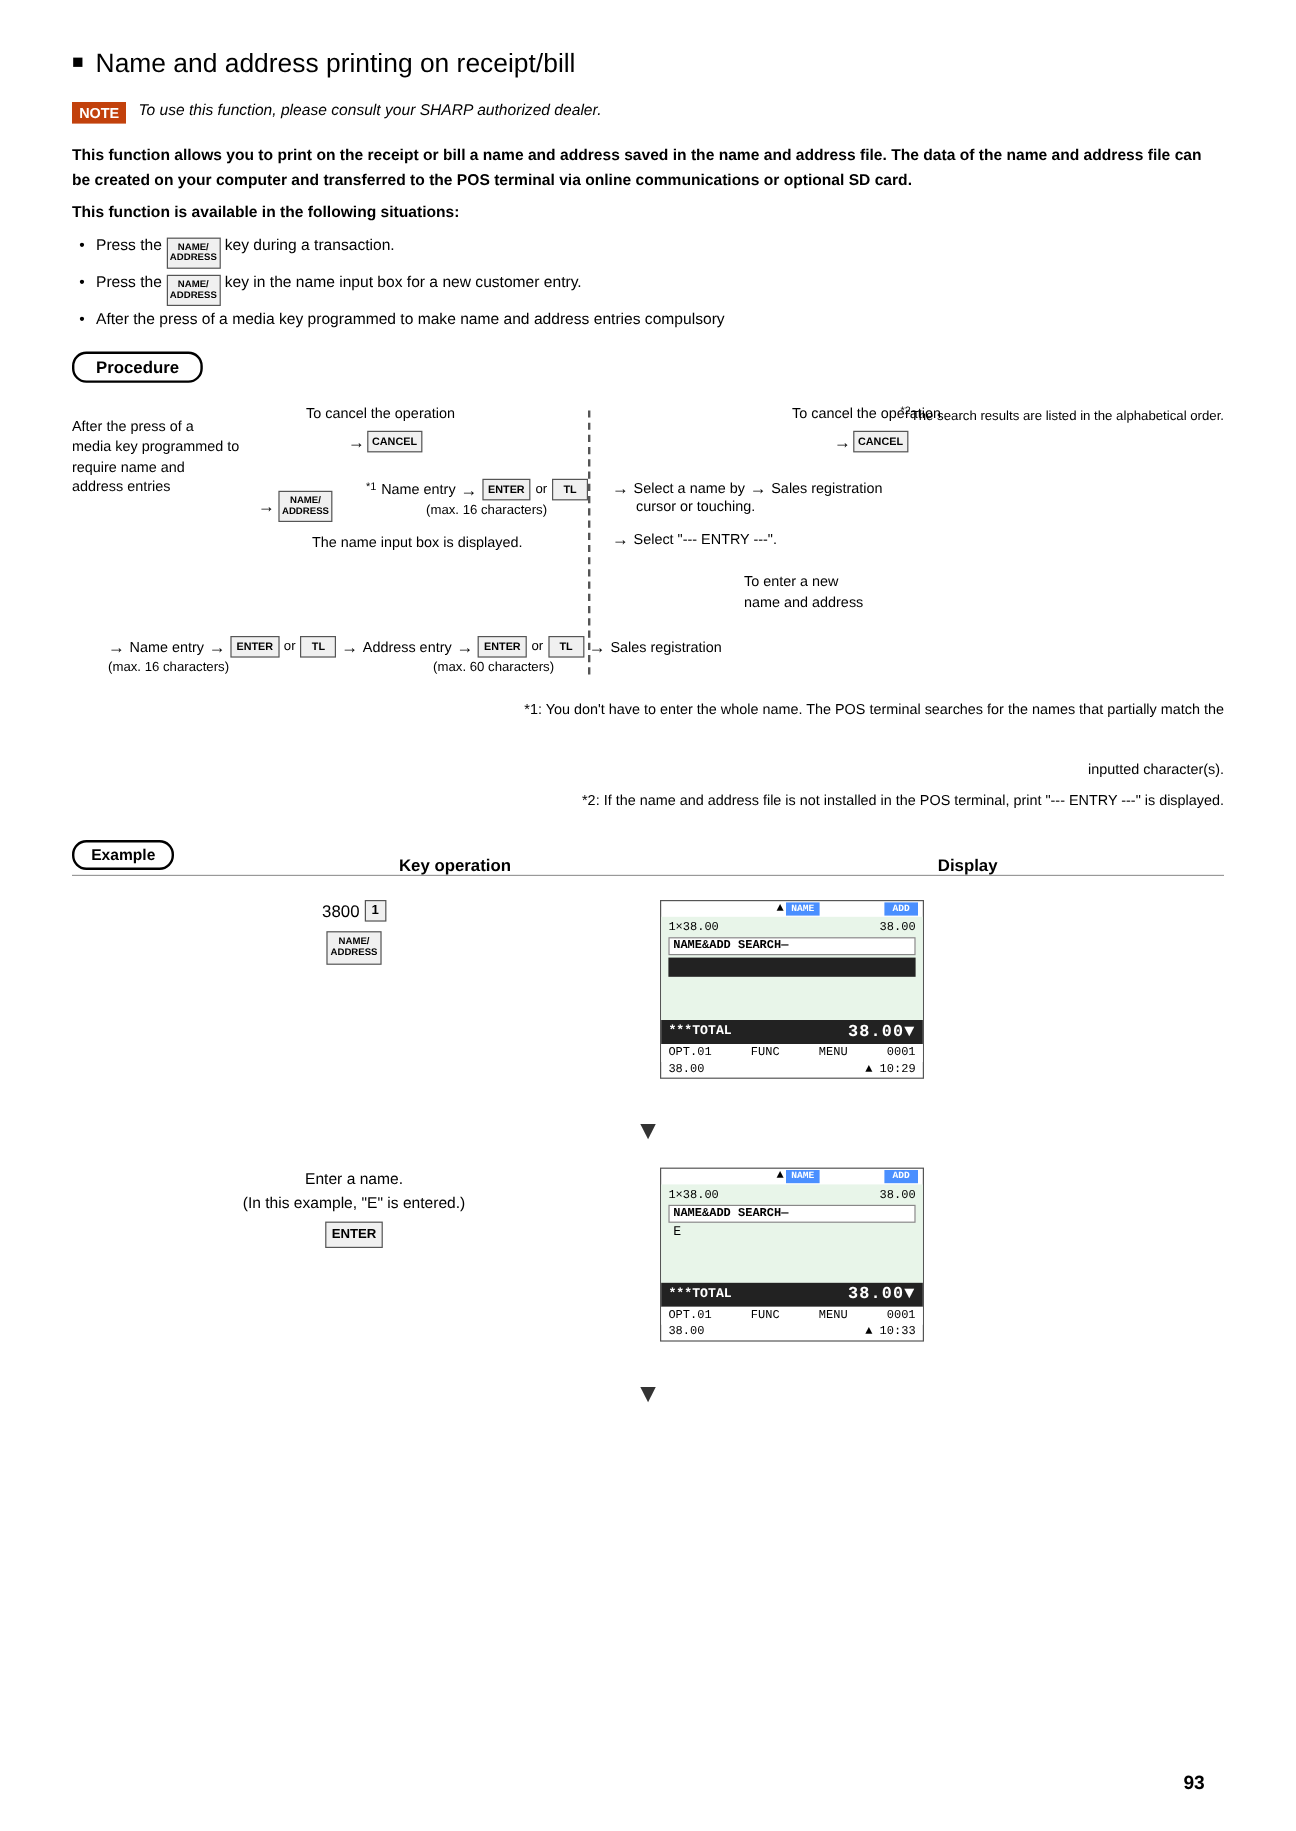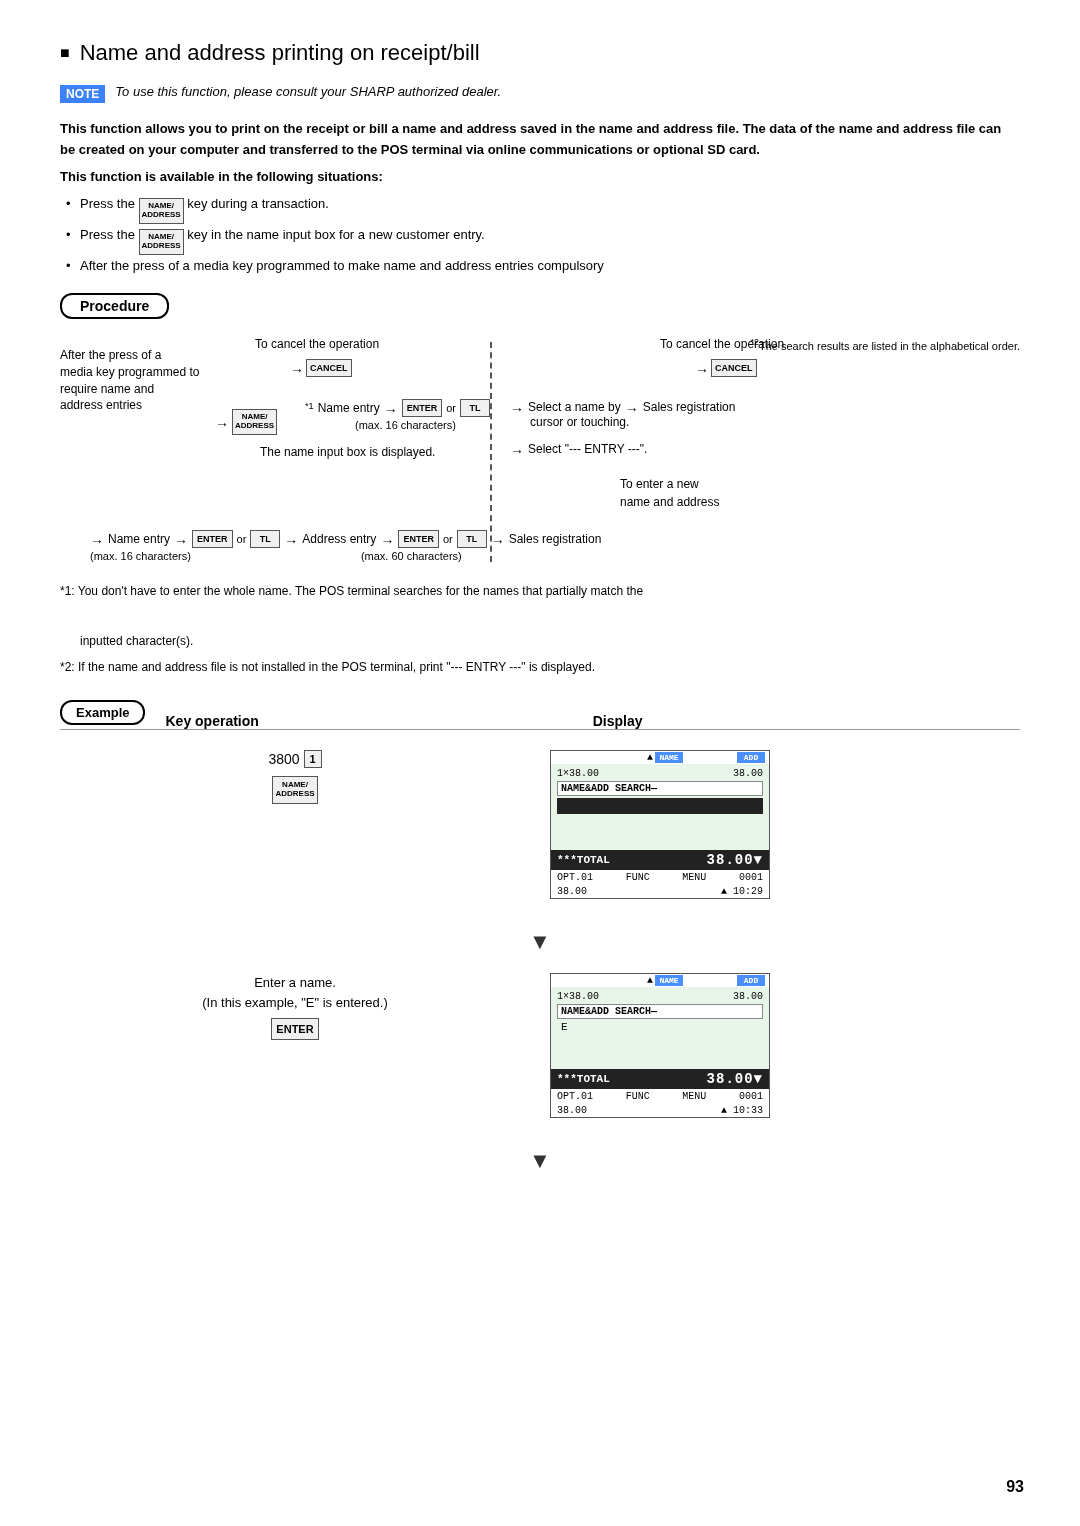--- a/index.html
+++ b/index.html
@@ -27,21 +27,21 @@
       font-size: 16px;
     }
 
     .note-box {
       display: flex;
       align-items: flex-start;
       gap: 10px;
       margin-bottom: 16px;
     }
     .note-label {
-      background: #3b82f6;
+      background: #c2410c;
       color: #fff;
       font-weight: bold;
       font-size: 12px;
       padding: 2px 6px;
       white-space: nowrap;
       margin-top: 1px;
     }
     .note-text {
       font-style: italic;
       font-size: 13px;
@@ -124,20 +124,21 @@
       font-weight: bold;
       padding: 1px 2px;
       text-align: center;
       line-height: 1.1;
     }
 
     .footnote-text {
       font-size: 12px;
       margin-bottom: 8px;
       line-height: 1.5;
+      text-align: right;
     }
     .footnote-text .indent {
       margin-left: 20px;
       display: block;
       margin-top: 32px;
     }
 
     
     .example-section {
       margin-top: 20px;
@@ -158,20 +159,21 @@
       padding: 3px 14px;
       font-weight: bold;
       font-size: 13px;
       margin-right: 20px;
     }
 
     .example-col-header {
       font-weight: bold;
       font-size: 14px;
       flex: 1;
+      text-align: center;
       margin-top: 17px;
     }
 
     .example-row {
       display: flex;
       align-items: flex-start;
       gap: 20px;
       margin-bottom: 30px;
     }
 
@@ -275,21 +277,21 @@
       color: #333;
     }
     .sup-text {
       font-size: 9px;
       vertical-align: super;
     }
 
     .page-num {
       position: absolute;
       bottom: 30px;
-      right: 56px;
+      right: 76px;
       font-size: 16px;
       font-weight: bold;
     }
   </style>
 </head>
 <body>
 
 
 
 

